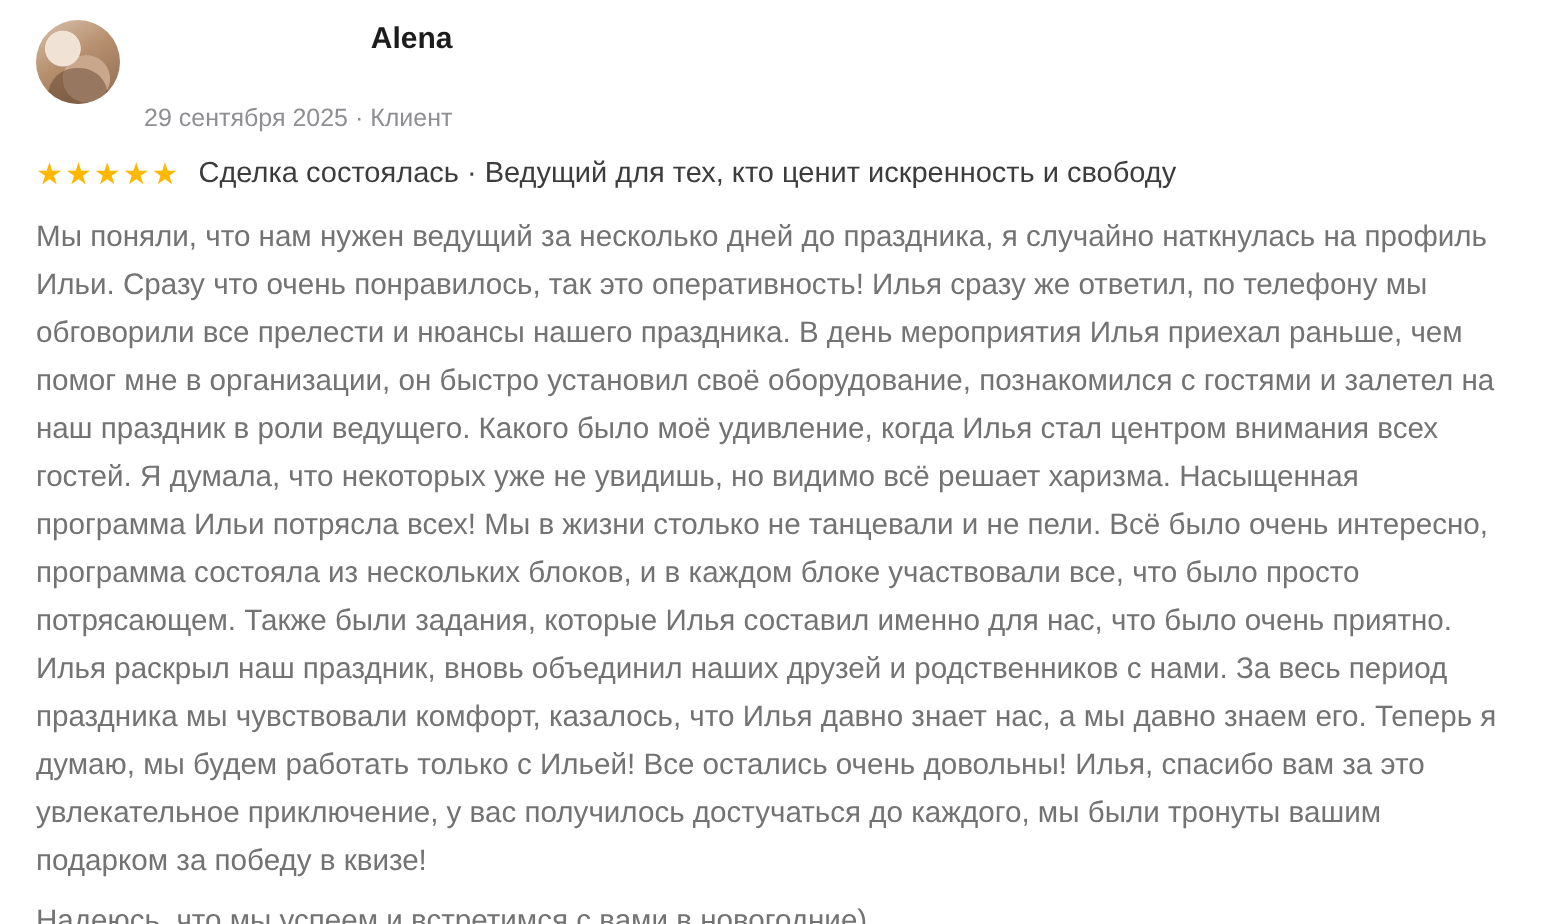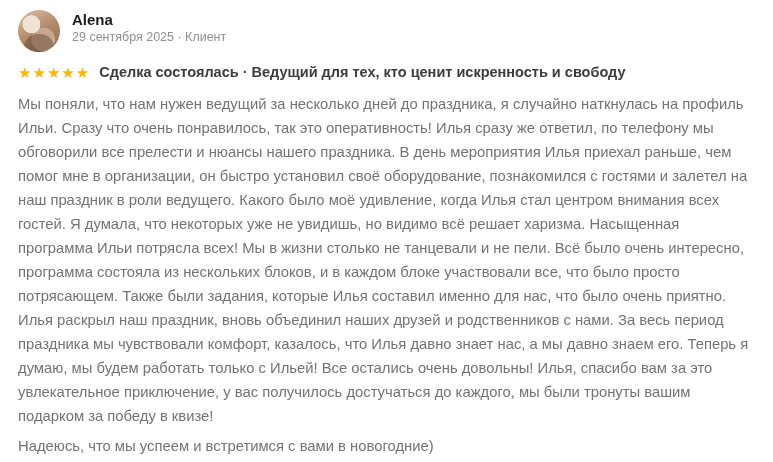--- a/index.html
+++ b/index.html
@@ -49,45 +49,45 @@
     display: flex;
     flex-direction: column;
     justify-content: flex-start;
     padding-top: 1px;
   }
   .author-name {
     font-size: 15px;
     font-weight: bold;
     line-height: 18px;
     color: #1c1c1c;
+    text-align: right;
   }
   .meta-line {
     font-size: 12.5px;
     line-height: 16px;
     color: #8e8e93;
-    margin-top: 0;
+    margin-top: 22px;
   }
   .rating-row {
     display: flex;
     align-items: center;
     gap: 9px;
     margin-top: 11px;
   }
   .stars {
     letter-spacing: 1px;
     font-size: 15px;
     line-height: 15px;
     color: #ffb800;
     white-space: nowrap;
   }
   .deal-line {
     font-size: 14.5px;
     line-height: 18px;
     color: #3c3c3c;
-    font-weight: bold;
   }
   .review-body {
     margin-top: 11px;
     font-size: 14.8px;
     line-height: 24px;
     color: #737373;
     text-align: left;
   }
   .review-body p {
     margin: 0;

